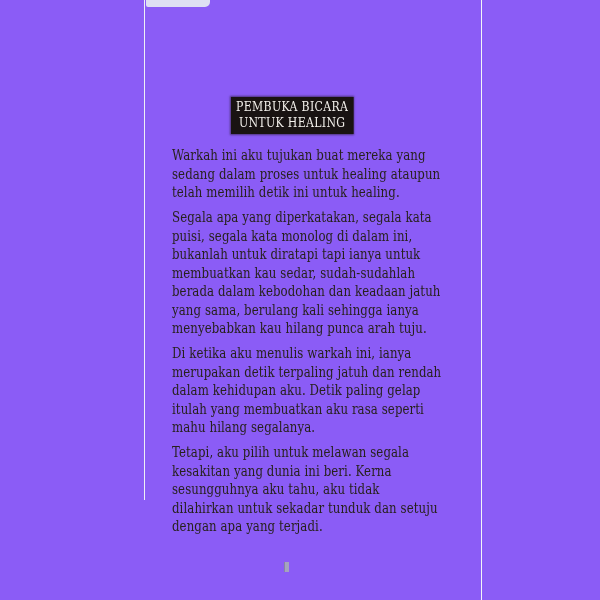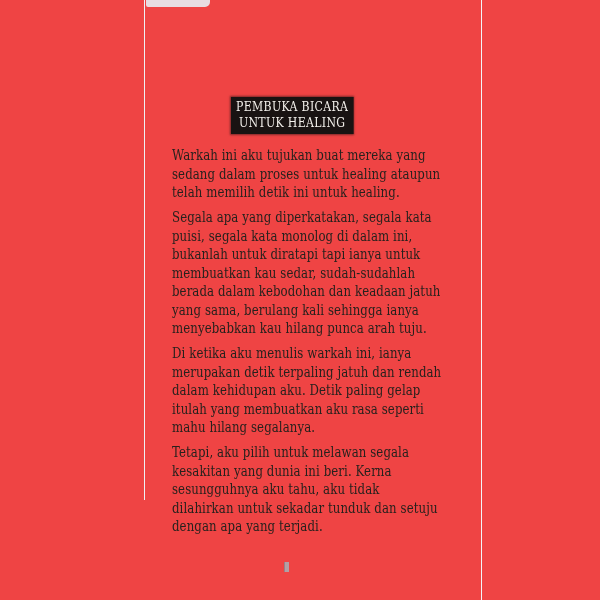--- a/index.html
+++ b/index.html
@@ -4,21 +4,21 @@
 <style>
   html, body { margin: 0; padding: 0; }
   body {
     width: 600px; height: 600px;
     background: #ffffff;
     font-family: "DejaVu Serif", serif;
   }
   .page {
     position: relative;
     width: 600px; height: 600px;
-    background: #ef4444;
+    background: #8b5cf6;
     overflow: hidden;
   }
   
   .smudge-topleft {
     position: absolute; left: 146px; top: 0; width: 64px; height: 7px;
     background: #e7edf3; border-radius: 0 0 5px 2px; opacity: .9;
   }
   .edge-left {
     position: absolute; left: 144px; top: 0; width: 1px; height: 500px;
     background: #eef1f5;

